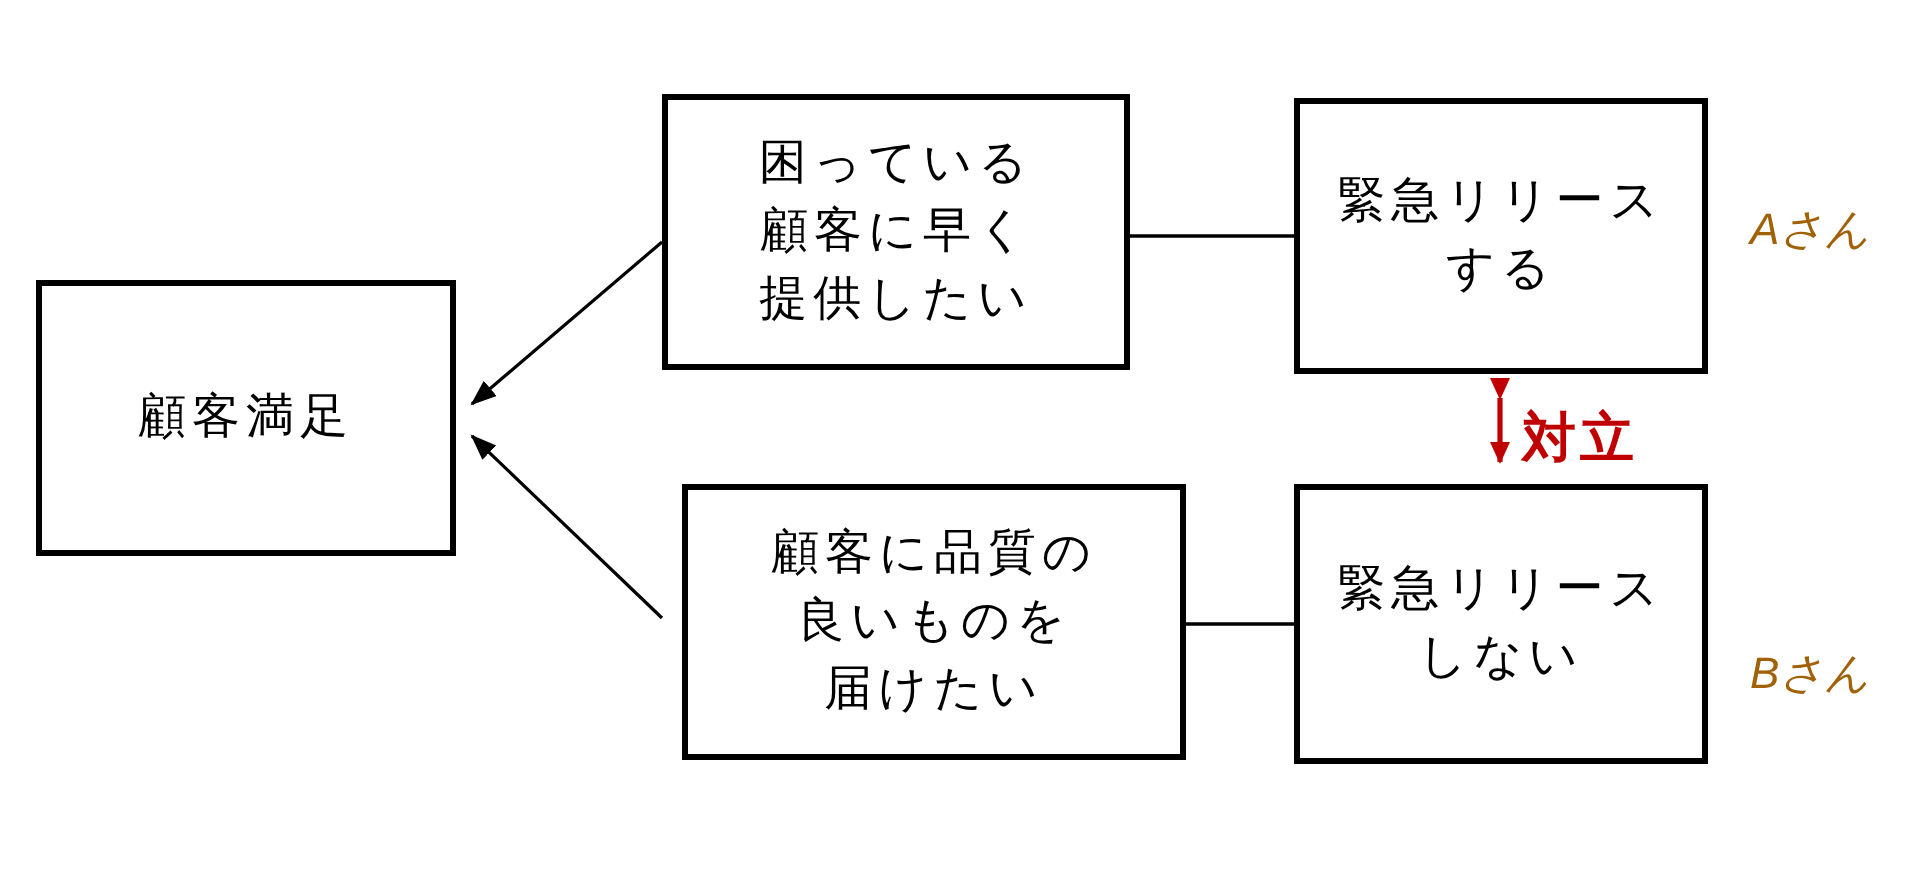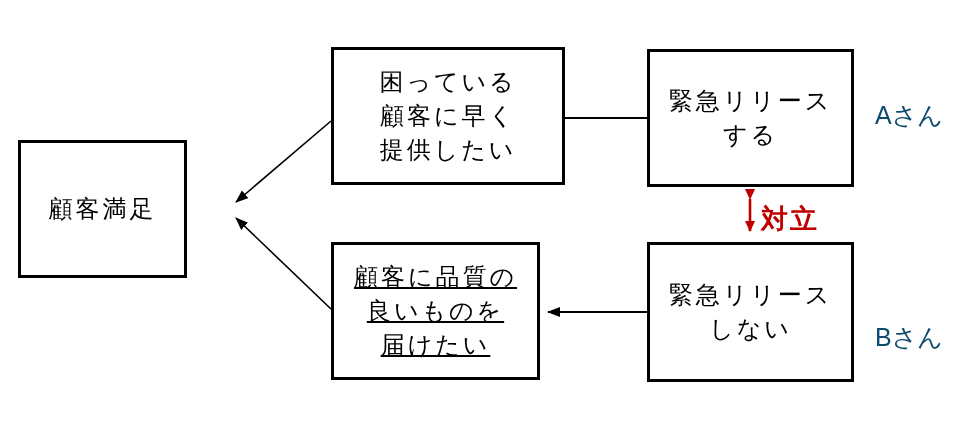--- a/index.html
+++ b/index.html
@@ -25,31 +25,32 @@
     box-sizing: border-box;
   }
   .node-label {
     color: #000000;
     font-size: 24px;
     line-height: 34px;
     letter-spacing: 3px;
     text-align: center;
     white-space: pre-line;
   }
-  .node-goal          { left: 18px;  top: 140px; width: 169px; height: 138px; }
+  .node-goal          { left: 18px;  top: 140px; width: 210px; height: 138px; }
   .node-need-top      { left: 331px; top: 47px;  width: 234px; height: 138px; }
-  .node-need-bottom   { left: 331px; top: 242px; width: 209px; height: 138px; text-decoration: underline; }
+  .node-need-bottom   { left: 341px; top: 242px; width: 252px; height: 138px; }
   .node-action-top    { left: 647px; top: 49px;  width: 207px; height: 138px; }
   .node-action-bottom { left: 647px; top: 242px; width: 207px; height: 140px; }
   .person-label {
     position: absolute;
-    color: #0c4a6e;
-    font-size: 25px;
+    color: #a16207;
+    font-size: 22px;
     line-height: 26px;
     white-space: nowrap;
+    font-style: italic;
   }
   .person-a { left: 875px; top: 102px; }
   .person-b { left: 875px; top: 296px; margin-top: 28px; }
   .conflict-label {
     position: absolute;
     left: 761px;
     top: 201px;
     color: #c00000;
     font-size: 27px;
     font-weight: bold;

